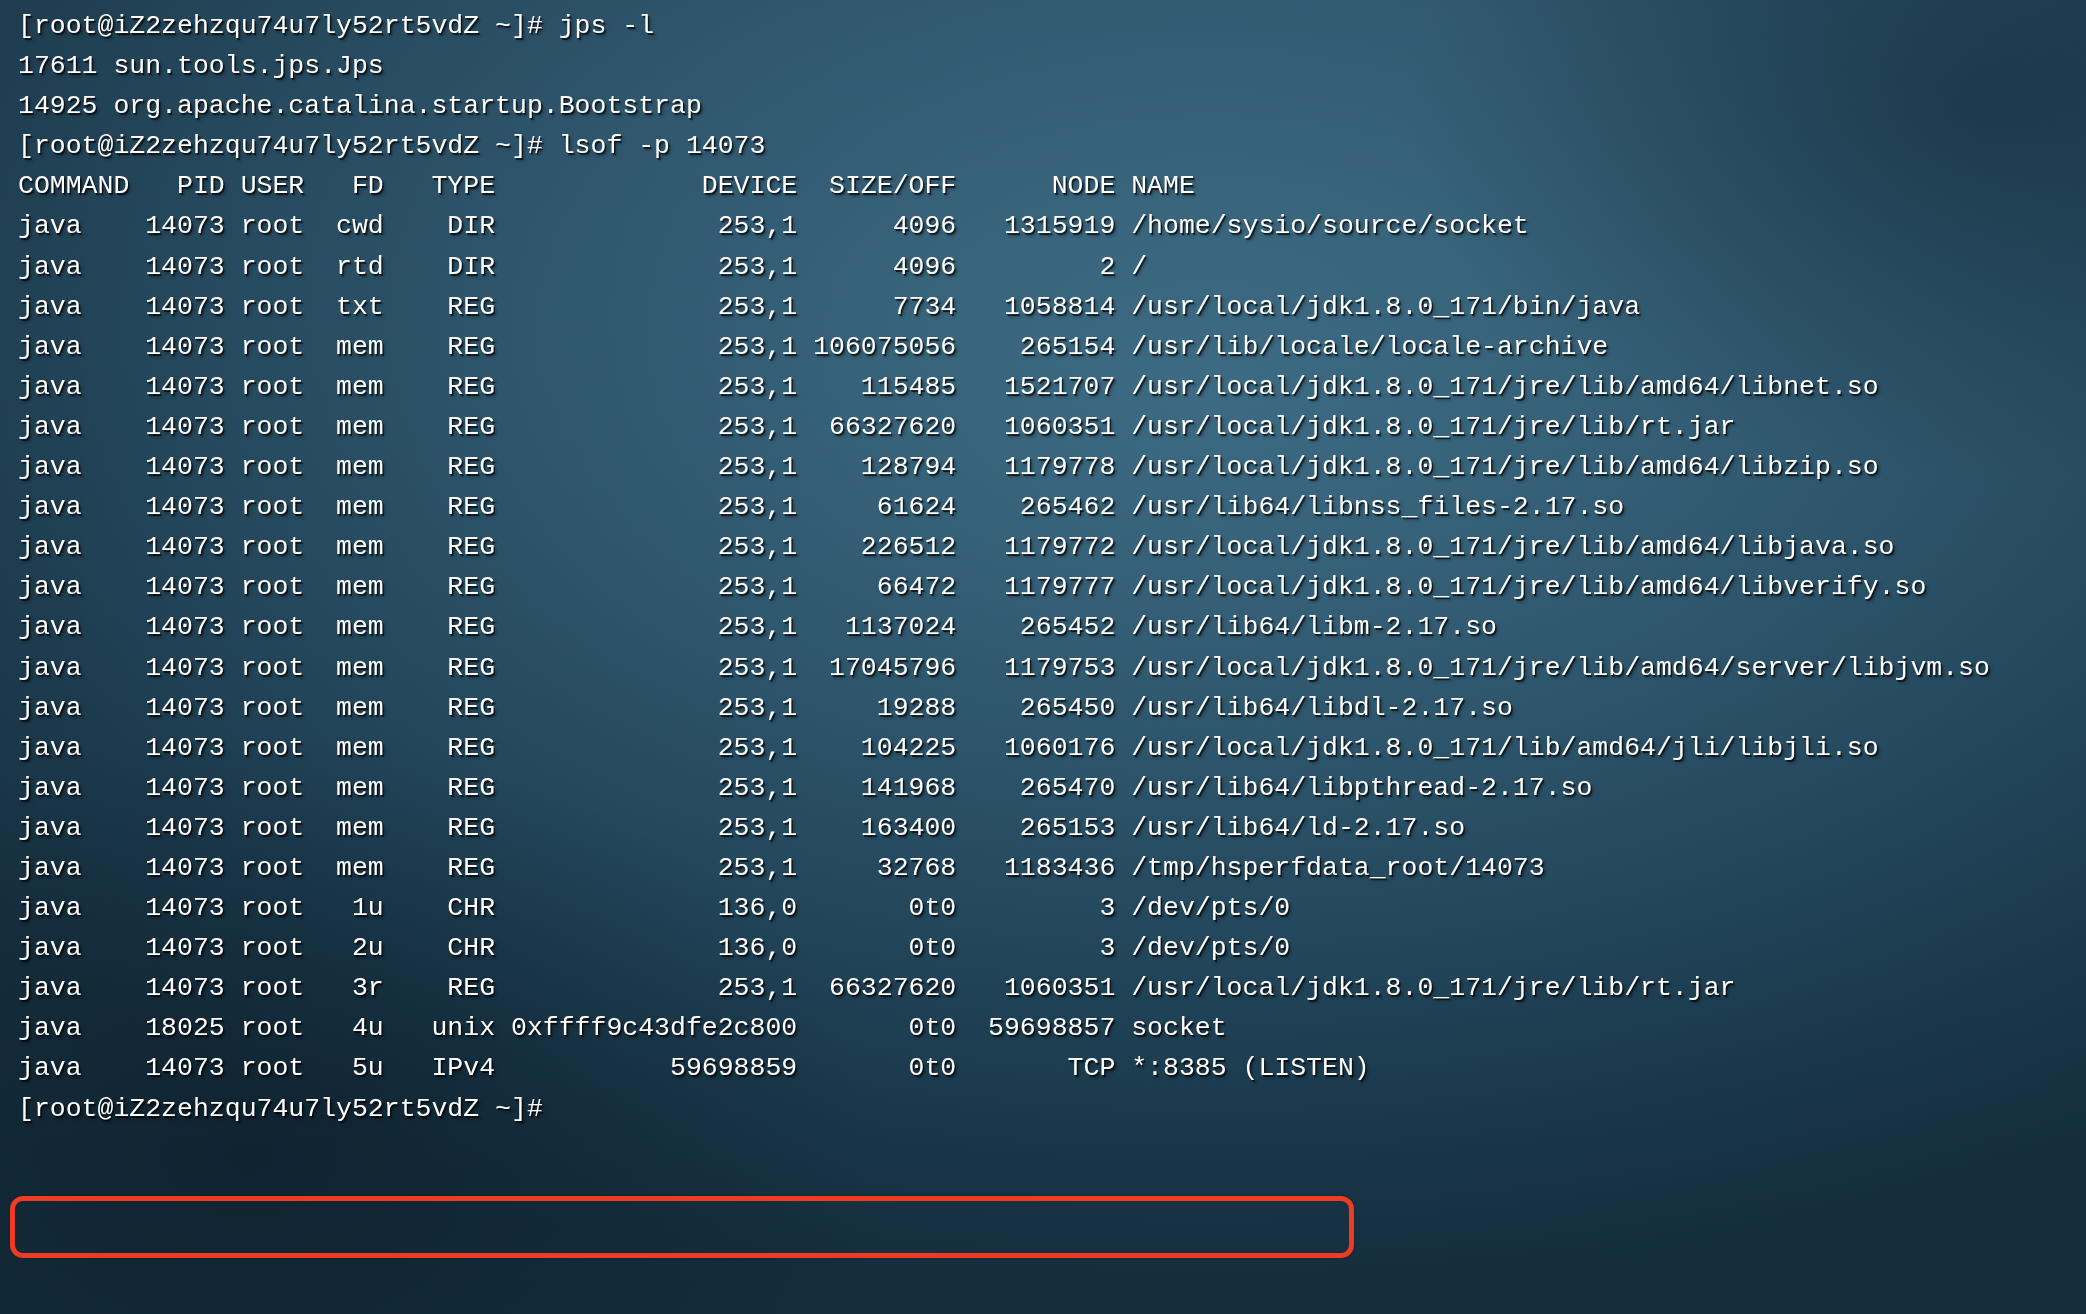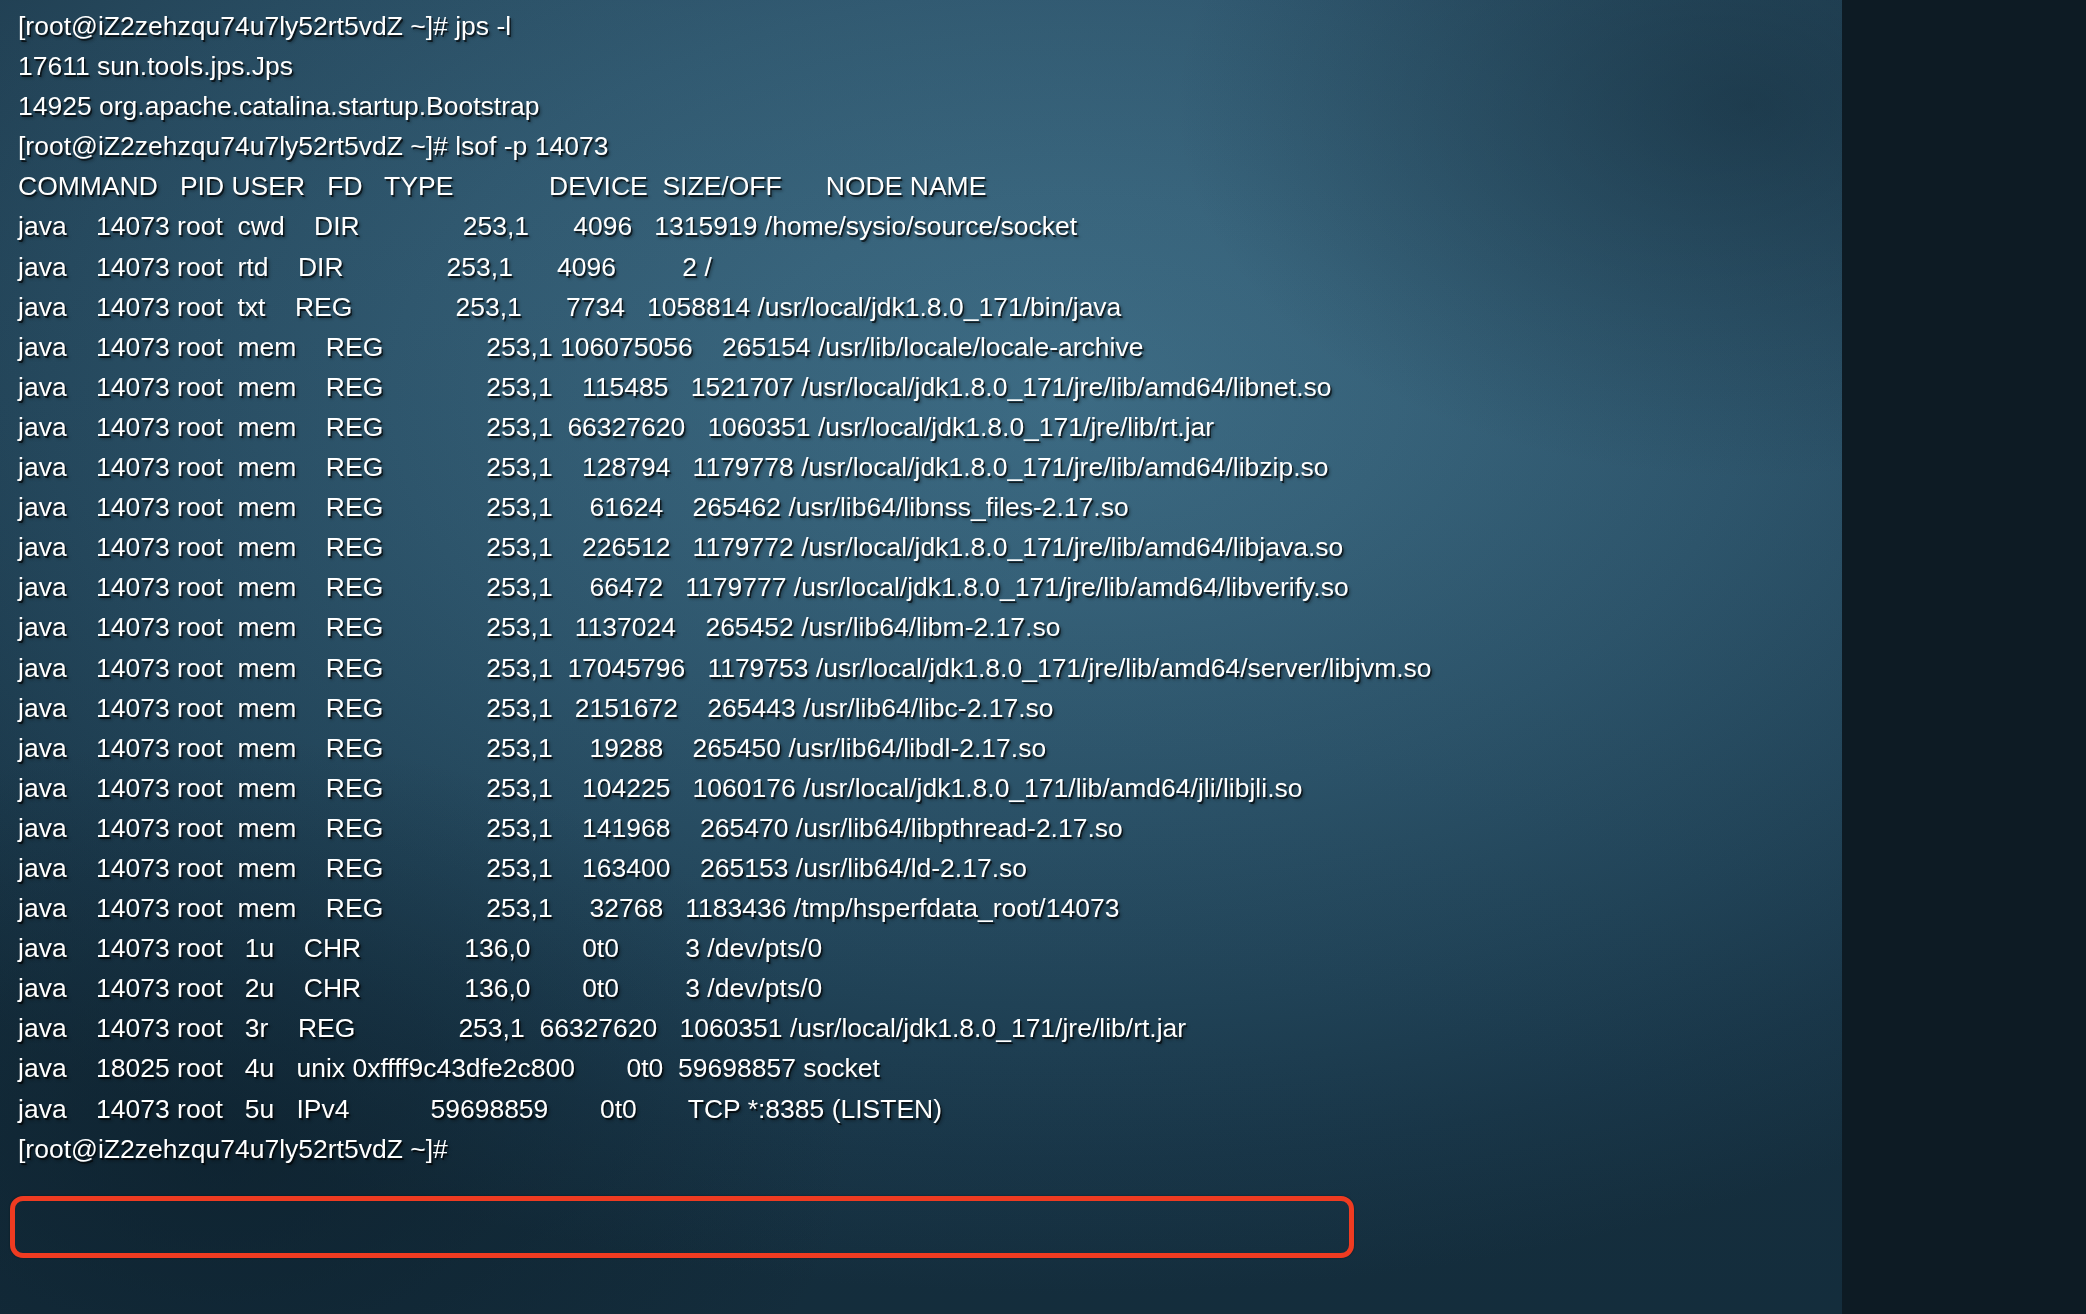--- a/index.html
+++ b/index.html
@@ -2,26 +2,26 @@
 <html><head>
 <meta charset="utf-8">
 <style>
   html, body {
     margin: 0;
     padding: 0;
     background: #0d1b24;
   }
   #terminal {
     position: relative;
-    width: 1842px;
+    width: 2086px;
     height: 1314px;
     overflow: hidden;
     background:
       radial-gradient(ellipse 1500px 900px at 58% 30%, #3a6b85 0%, #34627b 22%, #2b556d 45%, #21465c 68%, #1a3a4e 85%, #163243 100%);
-    font-family: Liberation Sans, sans-serif;
+    font-family: Liberation Mono, monospace;
   }
   #terminal::after {
     content: "";
     position: absolute;
     inset: 0;
     pointer-events: none;
     background:
       radial-gradient(ellipse 900px 600px at 12% 88%, rgba(10,28,40,0.55) 0%, rgba(10,28,40,0.0) 70%),
       radial-gradient(ellipse 800px 520px at 95% 8%, rgba(12,32,45,0.45) 0%, rgba(12,32,45,0) 72%),
       linear-gradient(to bottom, rgba(255,255,255,0.03) 0%, rgba(0,0,0,0.10) 100%);
@@ -68,21 +68,20 @@
     <div class="line">java    14073 root  txt    REG              253,1      7734   1058814 /usr/local/jdk1.8.0_171/bin/java</div>
     <div class="line">java    14073 root  mem    REG              253,1 106075056    265154 /usr/lib/locale/locale-archive</div>
     <div class="line">java    14073 root  mem    REG              253,1    115485   1521707 /usr/local/jdk1.8.0_171/jre/lib/amd64/libnet.so</div>
     <div class="line">java    14073 root  mem    REG              253,1  66327620   1060351 /usr/local/jdk1.8.0_171/jre/lib/rt.jar</div>
     <div class="line">java    14073 root  mem    REG              253,1    128794   1179778 /usr/local/jdk1.8.0_171/jre/lib/amd64/libzip.so</div>
     <div class="line">java    14073 root  mem    REG              253,1     61624    265462 /usr/lib64/libnss_files-2.17.so</div>
     <div class="line">java    14073 root  mem    REG              253,1    226512   1179772 /usr/local/jdk1.8.0_171/jre/lib/amd64/libjava.so</div>
     <div class="line">java    14073 root  mem    REG              253,1     66472   1179777 /usr/local/jdk1.8.0_171/jre/lib/amd64/libverify.so</div>
     <div class="line">java    14073 root  mem    REG              253,1   1137024    265452 /usr/lib64/libm-2.17.so</div>
     <div class="line">java    14073 root  mem    REG              253,1  17045796   1179753 /usr/local/jdk1.8.0_171/jre/lib/amd64/server/libjvm.so</div>
-    <div class="line">java    14073 root  mem    REG              253,1   2151672    265443 /usr/lib64/libc-2.17.so</div>
     <div class="line">java    14073 root  mem    REG              253,1     19288    265450 /usr/lib64/libdl-2.17.so</div>
     <div class="line">java    14073 root  mem    REG              253,1    104225   1060176 /usr/local/jdk1.8.0_171/lib/amd64/jli/libjli.so</div>
     <div class="line">java    14073 root  mem    REG              253,1    141968    265470 /usr/lib64/libpthread-2.17.so</div>
     <div class="line">java    14073 root  mem    REG              253,1    163400    265153 /usr/lib64/ld-2.17.so</div>
     <div class="line">java    14073 root  mem    REG              253,1     32768   1183436 /tmp/hsperfdata_root/14073</div>
     <div class="line">java    14073 root   1u    CHR              136,0       0t0         3 /dev/pts/0</div>
     <div class="line">java    14073 root   2u    CHR              136,0       0t0         3 /dev/pts/0</div>
     <div class="line">java    14073 root   3r    REG              253,1  66327620   1060351 /usr/local/jdk1.8.0_171/jre/lib/rt.jar</div>
     <div class="line">java    18025 root   4u   unix 0xffff9c43dfe2c800       0t0  59698857 socket</div>
     <div class="line">java    14073 root   5u   IPv4           59698859       0t0       TCP *:8385 (LISTEN)</div>

